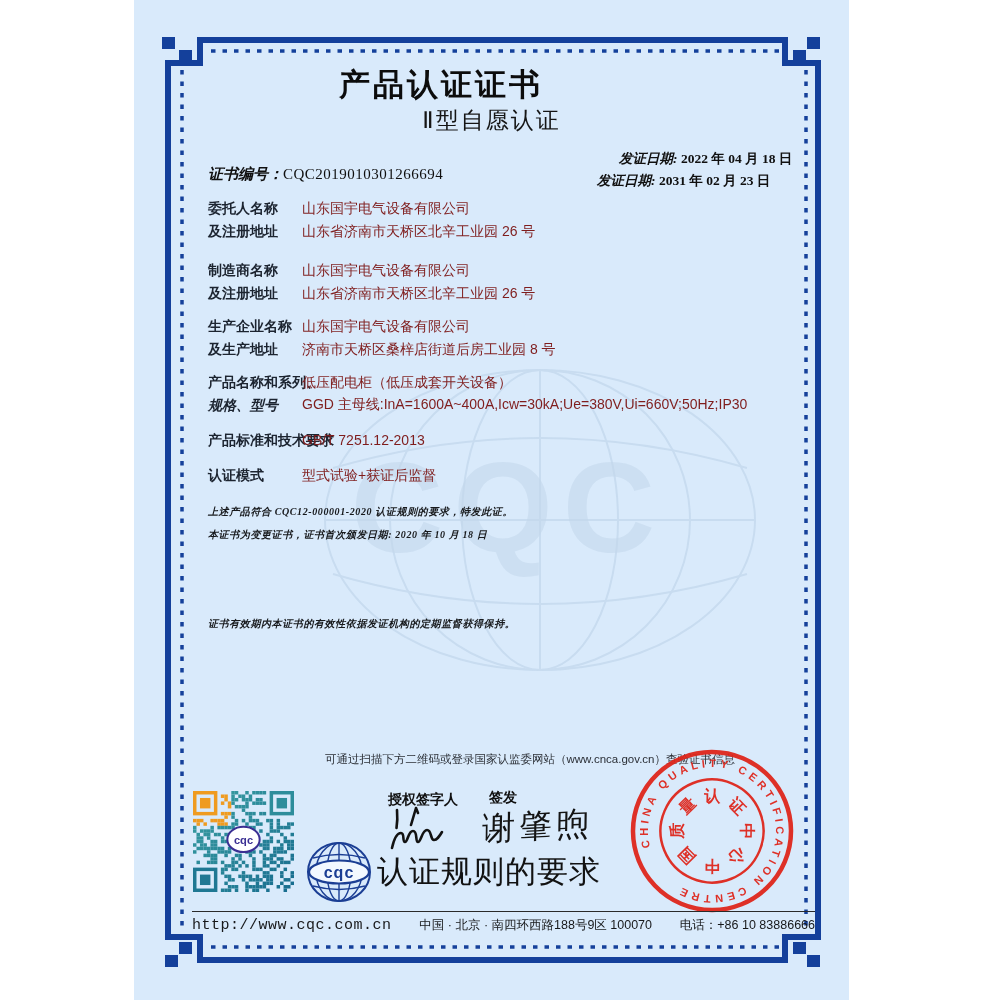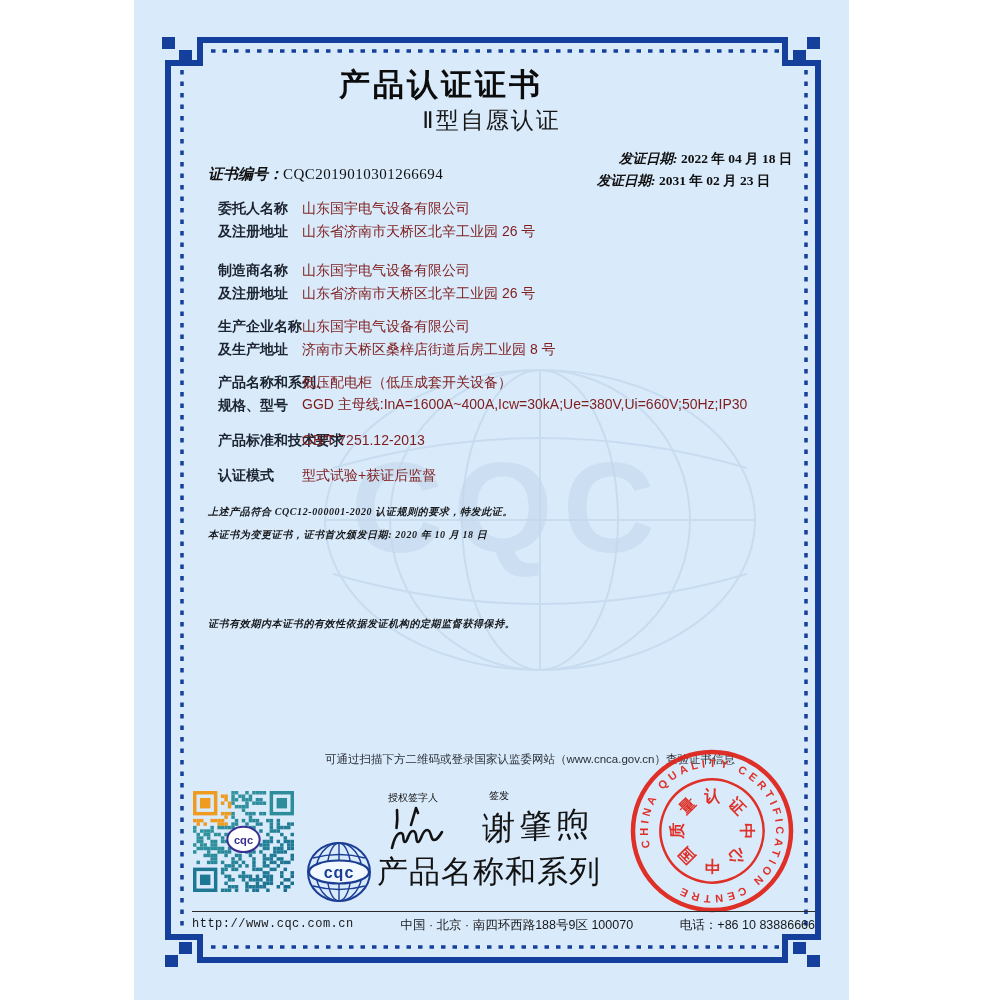--- a/index.html
+++ b/index.html
@@ -25,43 +25,43 @@
     font-size:23px;letter-spacing:2px;color:#151515;
   }
   .kai{font-family:"Liberation Serif", serif;}
   .certline{left:208px;top:149px;font-size:15px;color:#101010;margin-top:16px;}
   .certline .lbl{font-style:italic;font-weight:bold;}
   .certline .val{font-weight:normal;letter-spacing:0.5px;}
   .dateline{font-size:13.5px;color:#101010;}
   .dateline .lbl{font-style:italic;font-weight:bold;}
   .dateline .val{font-weight:600;}
 
-  .flabel{left:218px;font-size:14px;font-weight:bold;color:#1c2430;white-space:nowrap;}
+  .flabel{left:208px;font-size:14px;font-weight:bold;color:#1c2430;white-space:nowrap;}
   .fvalue{left:302px;font-size:14px;color:#7f1d1d;white-space:nowrap;}
 
   .para{left:208px;font-size:10px;font-style:italic;font-weight:600;
         color:#17191c;letter-spacing:0.6px;white-space:nowrap;}
 
   .qrnote{left:325px;top:752px;font-size:11.5px;color:#2b2f36;white-space:nowrap;}
 
-  .signlabel{font-size:10px;font-weight:400;color:#101010;white-space:nowrap;}
+  .signlabel{font-size:14px;font-weight:700;color:#101010;white-space:nowrap;}
   .issuer-sig{
     left:482px;top:804px;font-size:33px;color:#141414;
     font-family:"Liberation Serif", serif;
     transform:rotate(-3deg) skewX(-4deg);letter-spacing:4px;white-space:nowrap;
   }
   .orgname{
     left:377px;top:851px;font-size:31px;color:#121212;letter-spacing:1px;white-space:nowrap;
   }
   .footer-rule{left:192px;top:911px;width:623px;border-top:1.6px solid #2a2a2a;height:0;}
   .footer{
     left:192px;top:917px;width:623px;display:flex;justify-content:space-between;
     font-size:12.5px;color:#17181a;
   }
-  .footer .url{font-family:"Liberation Mono", monospace;font-size:12px;letter-spacing:0.5px;}
+  .footer .url{font-family:"Liberation Mono", monospace;font-size:15px;letter-spacing:0.5px;}
   .footer .addr,.footer .phone{font-weight:500;text-align:center;}
 </style>
 </head>
 <body>
 
 <div class="page"></div>
 
 <svg class="layer" viewBox="0 0 1000 1000" aria-hidden="true">
   <g stroke="#bdd3e9" stroke-width="2" fill="none" opacity="0.6">
     <ellipse cx="540" cy="520" rx="215" ry="150"></ellipse>
@@ -119,21 +119,21 @@
 <div class="abs flabel" style="top:285px;">及注册地址</div>
 <div class="abs fvalue" style="top:262px;">山东国宇电气设备有限公司</div>
 <div class="abs fvalue" style="top:285px;">山东省济南市天桥区北辛工业园 26 号</div>
 
 <div class="abs flabel" style="top:318px;">生产企业名称</div>
 <div class="abs flabel" style="top:341px;text-align:center;">及生产地址</div>
 <div class="abs fvalue" style="top:318px;">山东国宇电气设备有限公司</div>
 <div class="abs fvalue" style="top:341px;">济南市天桥区桑梓店街道后房工业园 8 号</div>
 
 <div class="abs flabel" style="top:374px;">产品名称和系列、</div>
-<div class="abs flabel" style="top:397px;">规格、型号</div>
+<div class="abs flabel" style="top:397px;font-style:italic;">规格、型号</div>
 <div class="abs fvalue" style="top:374px;">低压配电柜（低压成套开关设备）</div>
 <div class="abs fvalue" style="top:396px;">GGD  主母线:InA=1600A~400A,Icw=30kA;Ue=380V,Ui=660V;50Hz;IP30</div>
 
 <div class="abs flabel" style="top:432px;">产品标准和技术要求</div>
 <div class="abs fvalue" style="top:432px;">GB/T 7251.12-2013</div>
 
 <div class="abs flabel" style="top:467px;">认证模式</div>
 <div class="abs fvalue" style="top:467px;">型式试验+获证后监督</div>
 
 <div class="abs para kai" style="top:505px;">上述产品符合 CQC12-000001-2020 认证规则的要求，特发此证。</div>
@@ -485,21 +485,21 @@
     <ellipse cx="34" cy="32" rx="23" ry="29" stroke-width="1.4"></ellipse>
     <ellipse cx="34" cy="32" rx="12" ry="29" stroke-width="1.4"></ellipse>
     <line x1="34" y1="3" x2="34" y2="61" stroke-width="1.4"></line>
     <path d="M8,18 Q34,11 60,18" stroke-width="1.4"></path>
     <path d="M8,46 Q34,53 60,46" stroke-width="1.4"></path>
   </g>
   <ellipse cx="34" cy="32" rx="30" ry="11.5" fill="#f2f8ff" stroke="#1b3e94" stroke-width="2.2"></ellipse>
   <text x="34" y="38" text-anchor="middle" font-family="Liberation Sans, sans-serif" font-size="16" font-weight="800" fill="#1b3e94" letter-spacing="1">cqc</text>
 </svg>
 
-<div class="abs orgname">产品名称和系列</div>
+<div class="abs orgname">认证规则的要求</div>
 
 <svg class="layer" viewBox="0 0 1000 1000" aria-hidden="true">
   <defs>
     <path id="sealTextPath" d="M648,831 a64,64 0 1 1 128,0 a64,64 0 1 1 -128,0"></path>
   </defs>
   <g transform="rotate(-22 712 831)" opacity="0.93">
     <circle cx="712" cy="831" r="79" fill="none" stroke="#df2318" stroke-width="4.5"></circle>
     <circle cx="712" cy="831" r="51.5" fill="none" stroke="#df2318" stroke-width="2.5"></circle>
     <text font-family="Liberation Sans, sans-serif" font-size="11" font-weight="700" fill="#df2318" letter-spacing="1.5">
       <textPath href="#sealTextPath" startOffset="8" textLength="350">CHINA  QUALITY  CERTIFICATION  CENTRE</textPath>

